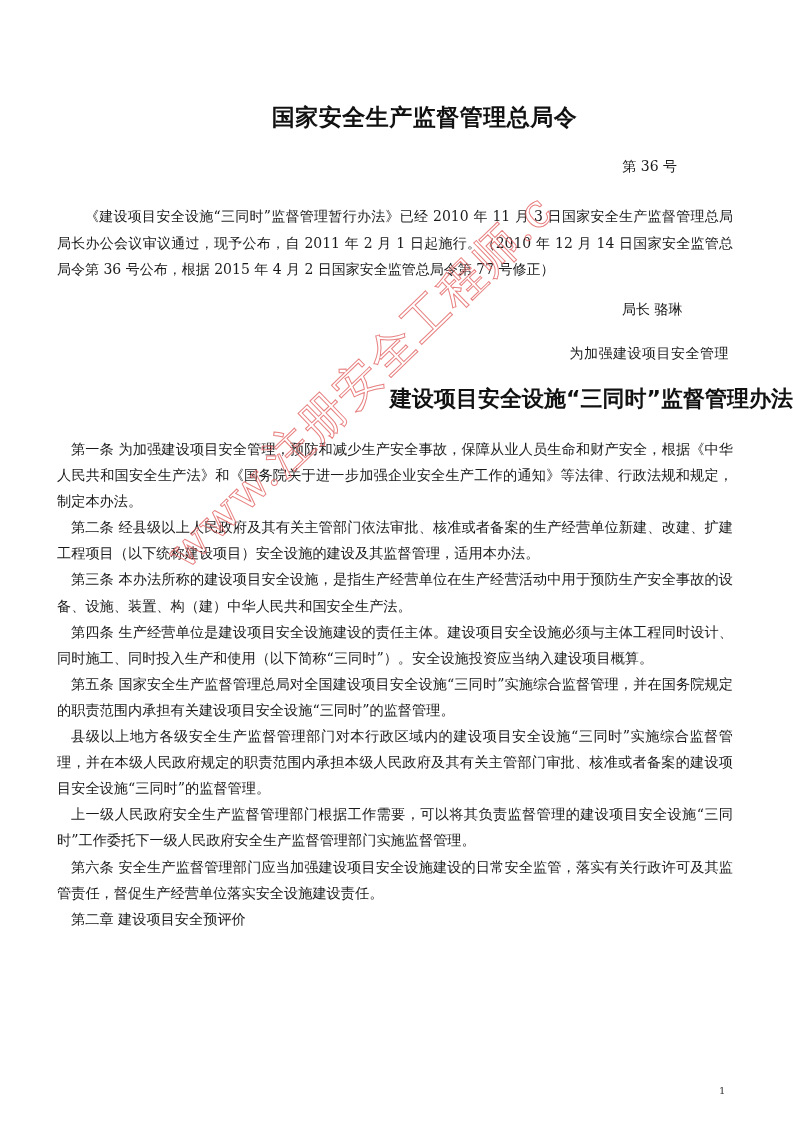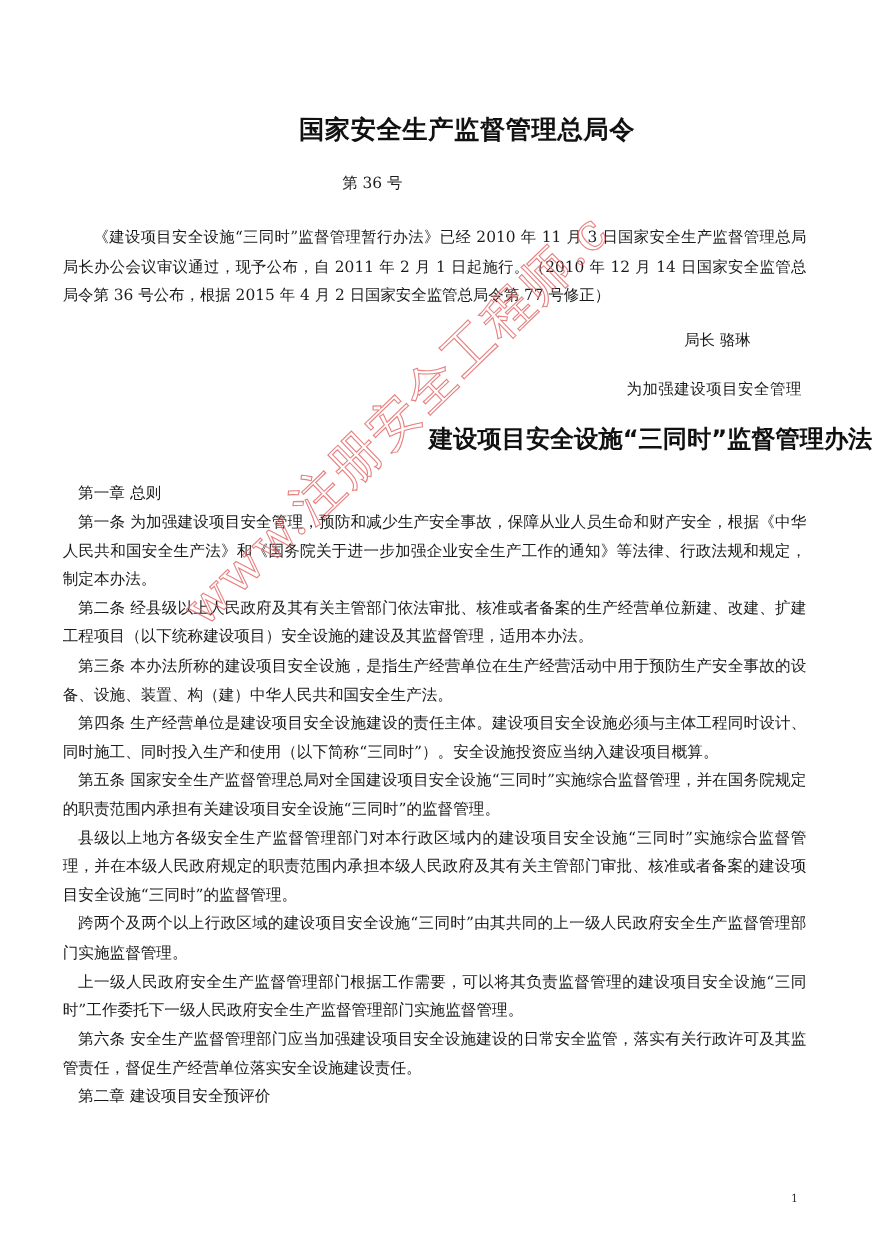--- a/index.html
+++ b/index.html
@@ -30,21 +30,21 @@
       font-weight: bold;
       font-size: 23px;
       letter-spacing: 0.5px;
       color: #111;
       margin-left: 28px;
     }
     .order-no {
       position: absolute;
       left: 0; width: 677px;
       top: 158px;
-      text-align: center;
+      text-align: right;
       font-size: 14px;
     }
     .preamble {
       position: absolute;
       left: 57px;
       width: 676px;
       top: 203px;
       font-size: 14px;
       line-height: 26.5px;
       text-indent: 28px;
@@ -120,28 +120,26 @@
   <div class="order-no">第 36 号</div>
 
   <div class="preamble">《建设项目安全设施“三同时”监督管理暂行办法》已经 2010 年 11 月 3 日国家安全生产监督管理总局局长办公会议审议通过，现予公布，自 2011 年 2 月 1 日起施行。（2010 年 12 月 14 日国家安全监管总局令第 36 号公布，根据 2015 年 4 月 2 日国家安全监管总局令第 77 号修正）</div>
 
   <div class="signer">局长  骆琳</div>
   <div class="sign-date">为加强建设项目安全管理</div>
 
   <div class="doc-title">建设项目安全设施“三同时”监督管理办法</div>
 
   <div class="body">
-    <p>第一章  总则</p>
     <p>第一条  为加强建设项目安全管理，预防和减少生产安全事故，保障从业人员生命和财产安全，根据《中华人民共和国安全生产法》和《国务院关于进一步加强企业安全生产工作的通知》等法律、行政法规和规定，制定本办法。</p>
     <p>第二条  经县级以上人民政府及其有关主管部门依法审批、核准或者备案的生产经营单位新建、改建、扩建工程项目（以下统称建设项目）安全设施的建设及其监督管理，适用本办法。</p>
     <p>第三条  本办法所称的建设项目安全设施，是指生产经营单位在生产经营活动中用于预防生产安全事故的设备、设施、装置、构（建）中华人民共和国安全生产法。</p>
     <p>第四条  生产经营单位是建设项目安全设施建设的责任主体。建设项目安全设施必须与主体工程同时设计、同时施工、同时投入生产和使用（以下简称“三同时”）。安全设施投资应当纳入建设项目概算。</p>
     <p>第五条  国家安全生产监督管理总局对全国建设项目安全设施“三同时”实施综合监督管理，并在国务院规定的职责范围内承担有关建设项目安全设施“三同时”的监督管理。</p>
     <p>县级以上地方各级安全生产监督管理部门对本行政区域内的建设项目安全设施“三同时”实施综合监督管理，并在本级人民政府规定的职责范围内承担本级人民政府及其有关主管部门审批、核准或者备案的建设项目安全设施“三同时”的监督管理。</p>
-    <p>跨两个及两个以上行政区域的建设项目安全设施“三同时”由其共同的上一级人民政府安全生产监督管理部门实施监督管理。</p>
     <p>上一级人民政府安全生产监督管理部门根据工作需要，可以将其负责监督管理的建设项目安全设施“三同时”工作委托下一级人民政府安全生产监督管理部门实施监督管理。</p>
     <p>第六条  安全生产监督管理部门应当加强建设项目安全设施建设的日常安全监管，落实有关行政许可及其监管责任，督促生产经营单位落实安全设施建设责任。</p>
     <p>第二章  建设项目安全预评价</p>
   </div>
 
   <div class="watermark">www.注册安全工程师.c</div>
 
   <div class="page-number">1</div>
 </div>
 

